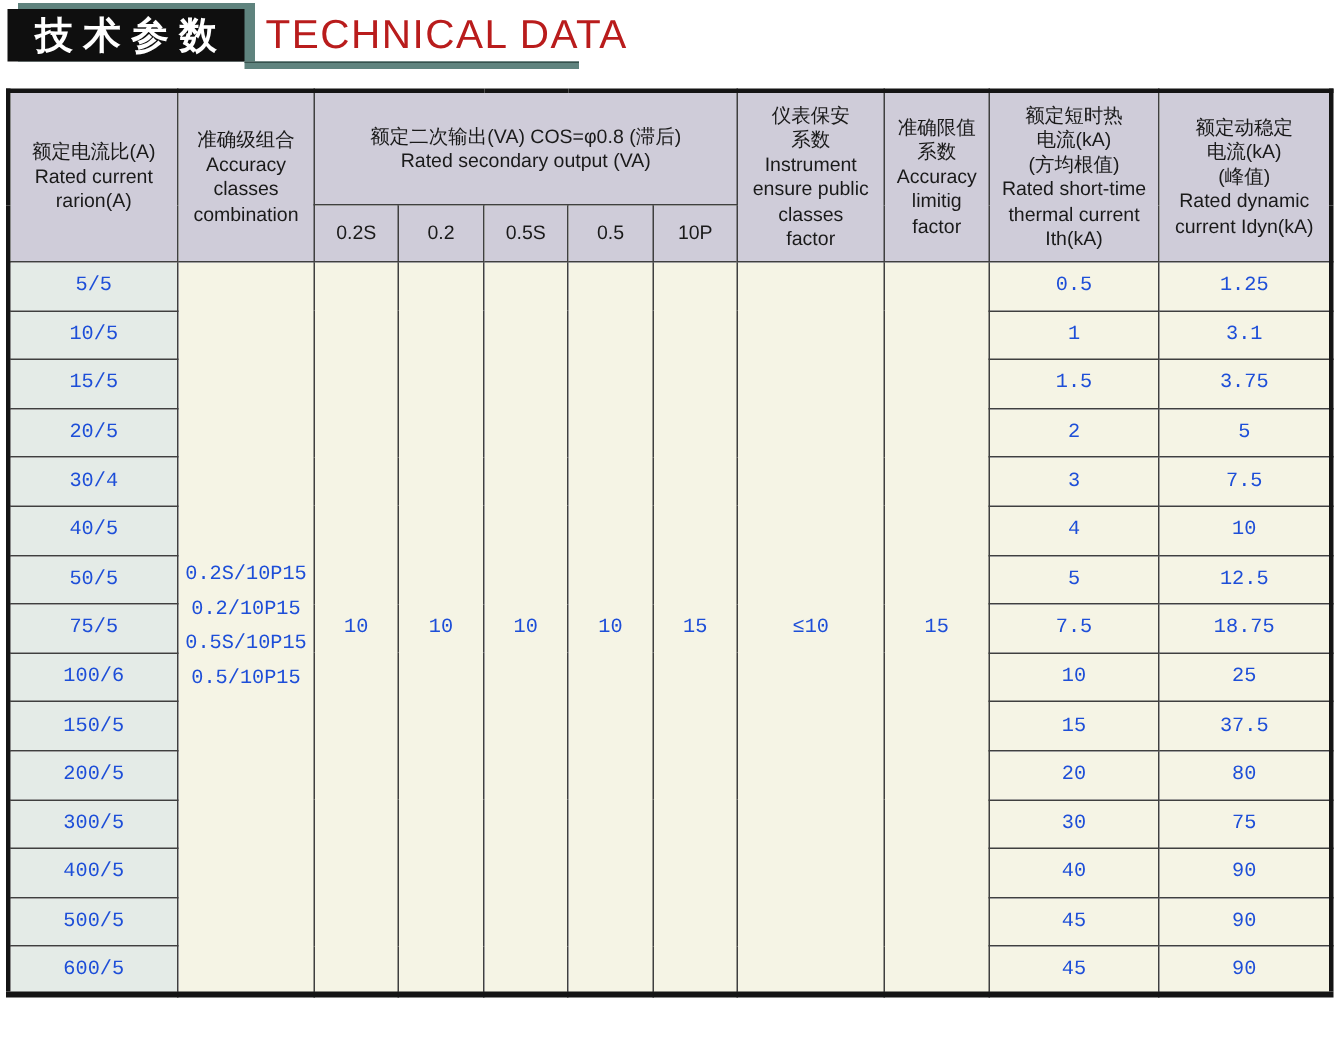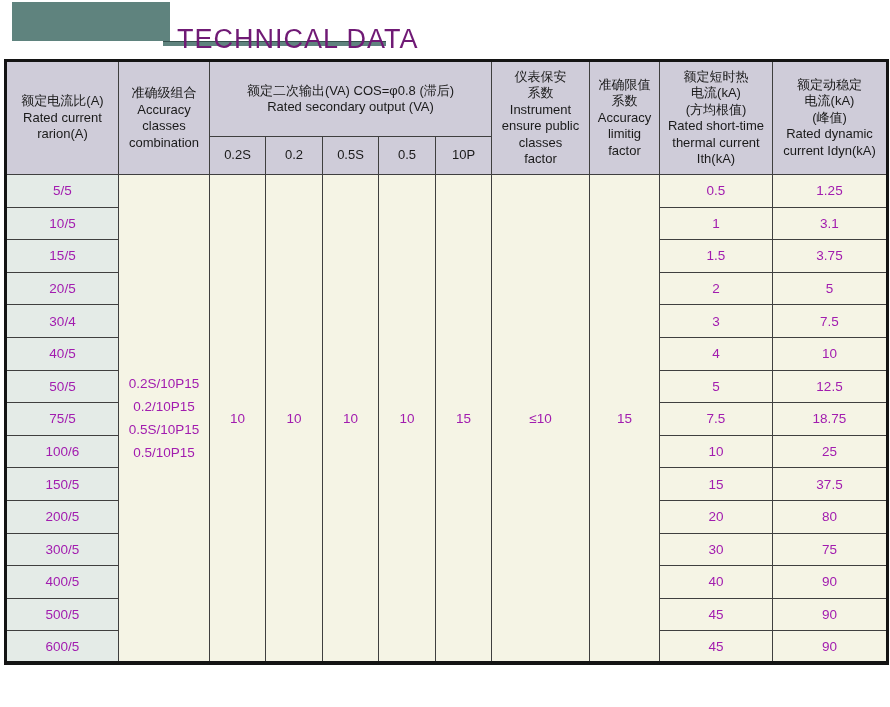--- a/index.html
+++ b/index.html
@@ -10,50 +10,51 @@
   }
   
   .title-block{position:relative;height:48px;}
   .accent-box{position:absolute;left:12px;top:2px;width:158px;height:39px;background:#5f837e;}
   .black-box{
     position:absolute;left:5px;top:6px;width:158px;height:35px;background:#0f0f0f;
     color:#ffffff;font-size:25px;font-weight:bold;letter-spacing:7px;
     display:flex;align-items:center;justify-content:center;padding-left:7px;box-sizing:border-box;
   }
   .title-underline{position:absolute;left:163px;top:41px;width:223px;height:5px;background:#5f837e;border-top:1px solid #36514d;box-sizing:border-box;}
-  .title-en{position:absolute;left:177px;top:24px;font-size:27px;letter-spacing:1px;color:#701a75;white-space:nowrap;}
+  .title-en{position:absolute;left:177px;top:8px;font-size:27px;letter-spacing:1px;color:#b91c1c;white-space:nowrap;}
   
   .subtitle{margin:4px 0 0 4px;font-size:17px;font-weight:600;letter-spacing:0.2px;}
   
   table{
     border-collapse:collapse;table-layout:fixed;width:882px;margin:11px 0 0 4px;
     border:3px solid #141414;border-bottom-width:4px;
   }
   th,td{
     border:1px solid #3f3f3f;text-align:center;vertical-align:middle;
     padding:1px 2px;overflow:hidden;
   }
   thead th{
     background:#cfccd9;font-weight:normal;font-size:13px;line-height:16.5px;
     white-space:pre-line;color:#1a1a1a;
   }
   tr.h1{height:76px;}
   tr.h2{height:38px;}
   tbody tr{height:32.6px;}
-  tbody td{background:#f5f4e5;font-size:13.5px;color:#a21caf;}
+  tbody td{background:#f5f4e5;font-size:13.5px;color:#1d4ed8;font-family:Liberation Mono, monospace;}
   td.ratio{background:#e4ebe7;}
   td.combo{white-space:pre-line;line-height:23px;font-size:13.5px;text-align:center;}
 </style>
 </head>
 <body>
 
 <div class="page">
 
   <div class="title-block">
     <div class="accent-box"></div>
+    <div class="black-box">技术参数</div>
     <div class="title-underline"></div>
     <div class="title-en">TECHNICAL DATA</div>
   </div>
 
 
   <table>
     <colgroup>
       <col style="width:113px">
         <col style="width:91px">
       <col style="width:56px">

